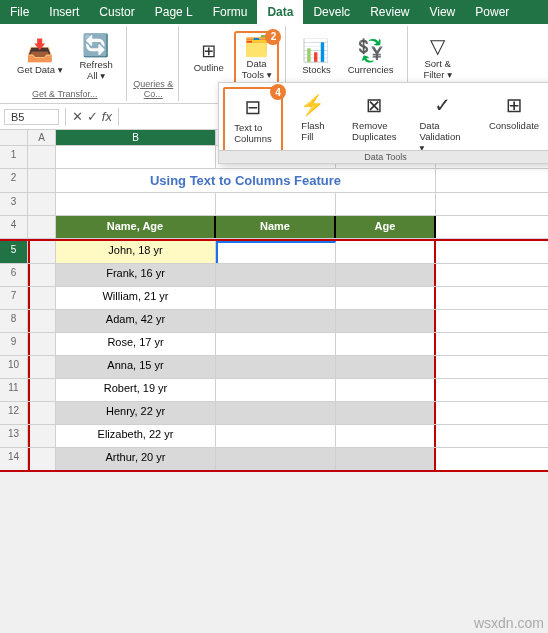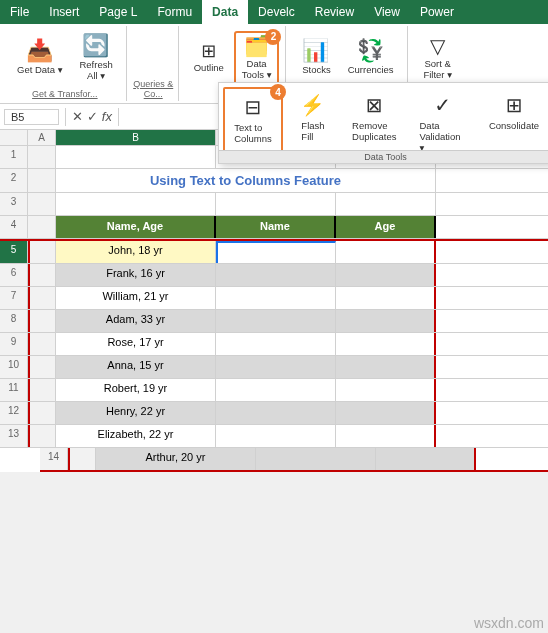--- a/index.html
+++ b/index.html
@@ -220,20 +220,21 @@
 
     .relative { position: relative; }
   </style>
 </head>
 <body>
 
 <div class="ribbon">
   <div style="display:flex; background:#217346;">
     <div class="ribbon-tab">File</div>
     <div class="ribbon-tab">Insert</div>
+    <div class="ribbon-tab">Custor</div>
     <div class="ribbon-tab">Page L</div>
     <div class="ribbon-tab">Formu</div>
     <div class="ribbon-tab active">Data</div>
     <div class="ribbon-tab">Develc</div>
     <div class="ribbon-tab">Review</div>
     <div class="ribbon-tab">View</div>
     <div class="ribbon-tab">Power</div>
   </div>
 </div>
 
@@ -397,21 +398,21 @@
     <div class="rn">7</div>
     <div class="cell" style="width:28px; background:#f2f2f2; border-left:2px solid #c00000;"></div>
     <div class="cell" style="width:160px;">William, 21 yr</div>
     <div class="cell" style="width:120px;"></div>
     <div class="cell" style="width:100px; border-right:2px solid #c00000;"></div>
   </div>
 
   <div class="data-row">
     <div class="rn">8</div>
     <div class="cell" style="width:28px; background:#f2f2f2; border-left:2px solid #c00000;"></div>
-    <div class="cell row-dark" style="width:160px;">Adam, 33 yr</div>
+    <div class="cell row-dark" style="width:160px;">Adam, 42 yr</div>
     <div class="cell row-dark" style="width:120px;"></div>
     <div class="cell row-dark" style="width:100px; border-right:2px solid #c00000;"></div>
   </div>
 
   <div class="data-row">
     <div class="rn">9</div>
     <div class="cell" style="width:28px; background:#f2f2f2; border-left:2px solid #c00000;"></div>
     <div class="cell" style="width:160px;">Rose, 17 yr</div>
     <div class="cell" style="width:120px;"></div>
     <div class="cell" style="width:100px; border-right:2px solid #c00000;"></div>
@@ -442,21 +443,21 @@
   </div>
 
   <div class="data-row">
     <div class="rn">13</div>
     <div class="cell" style="width:28px; background:#f2f2f2; border-left:2px solid #c00000;"></div>
     <div class="cell" style="width:160px;">Elizabeth, 22 yr</div>
     <div class="cell" style="width:120px;"></div>
     <div class="cell" style="width:100px; border-right:2px solid #c00000;"></div>
   </div>
 
-  <div class="data-row" style="border-bottom:2px solid #c00000;margin-left:40px;">
+  <div class="data-row" style="border-bottom:2px solid #c00000;">
     <div class="rn">14</div>
     <div class="cell" style="width:28px; background:#f2f2f2; border-left:2px solid #c00000;"></div>
     <div class="cell row-dark" style="width:160px;">Arthur, 20 yr</div>
     <div class="cell row-dark" style="width:120px;"></div>
     <div class="cell row-dark" style="width:100px; border-right:2px solid #c00000;"></div>
   </div>
 </div>
 
 <div class="watermark">wsxdn.com</div>
 

